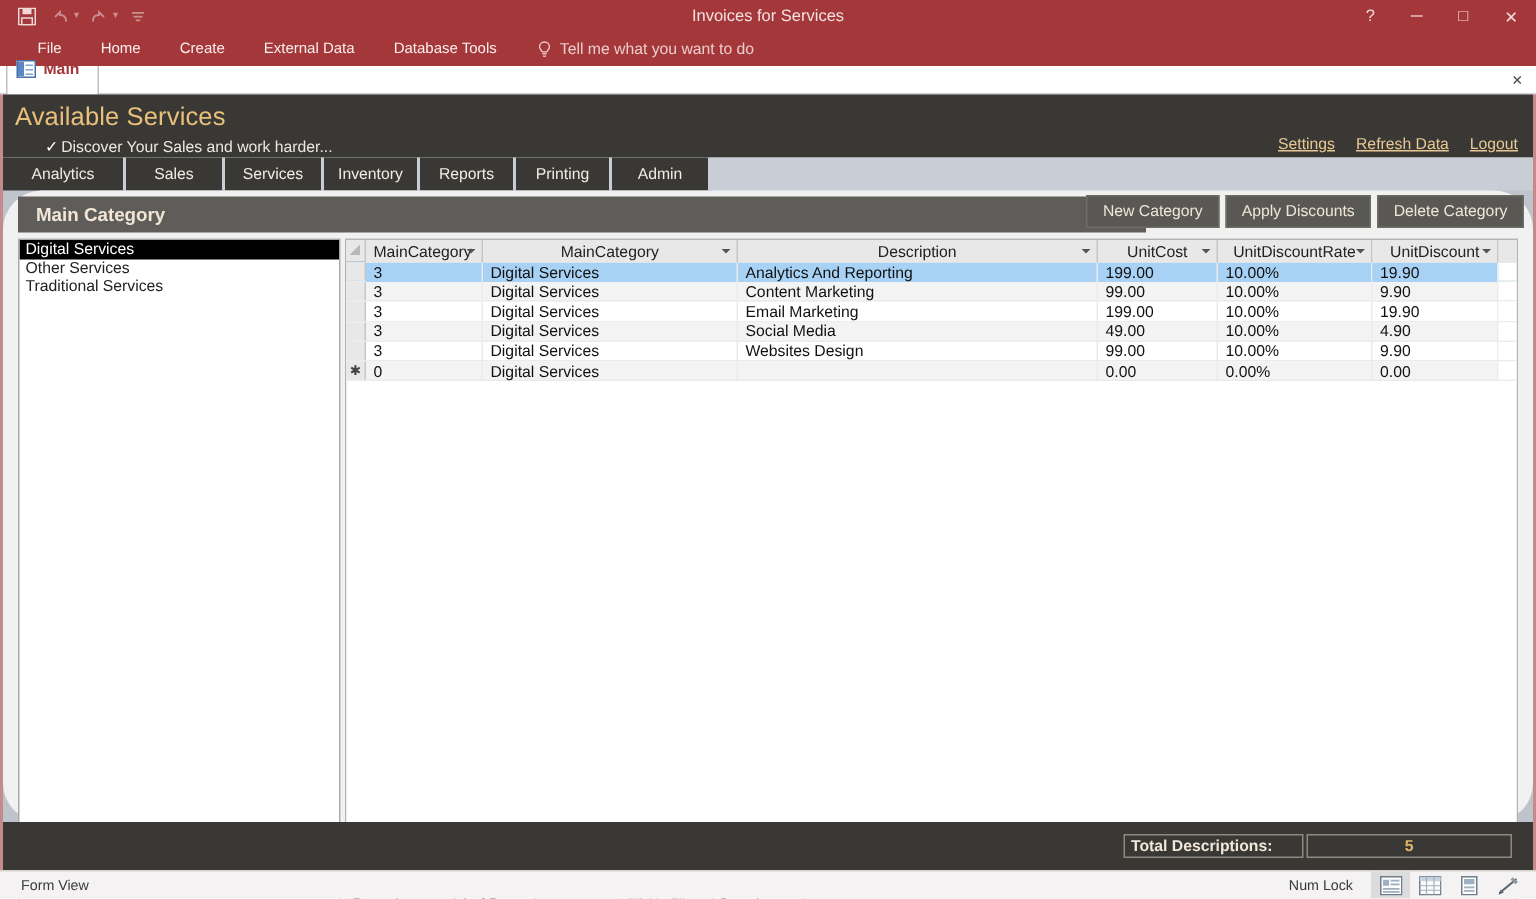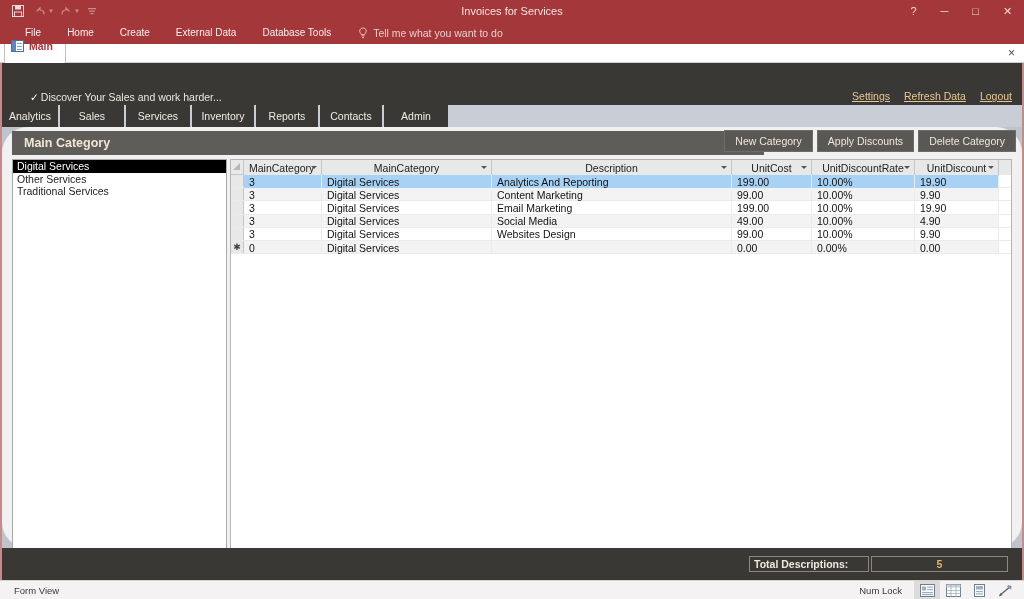--- a/index.html
+++ b/index.html
@@ -349,37 +349,38 @@
     <div class="doctab">
       <span class="tabicon"></span>
       <span class="doctab-label">Main</span>
     </div>
     <div class="docclose">×</div>
   </div>
 
   <div class="form-canvas">
 
     <div class="form-header">
+      <div class="hdr-title">Available Services</div>
       <div class="hdr-sub">
         <span class="hdr-check">✓</span><span>Discover Your Sales and work harder...</span>
       </div>
       <div class="hdr-links">
         <span class="hlink">Settings</span>
         <span class="hlink">Refresh Data</span>
         <span class="hlink">Logout</span>
       </div>
     </div>
 
     <div class="navtabs">
-      <div class="navtab" style="width:58px">Analytics</div>
+      <div class="navtab" style="width:82px">Analytics</div>
       <div class="navtab" style="width:66px">Sales</div>
       <div class="navtab" style="width:66px">Services</div>
       <div class="navtab" style="width:64px">Inventory</div>
       <div class="navtab" style="width:64px">Reports</div>
-      <div class="navtab" style="width:64px">Contacts</div>
+      <div class="navtab" style="width:64px">Printing</div>
       <div class="navtab" style="width:66px">Admin</div>
     </div>
 
     <div class="body-region">
 
       <div class="subtitle-bar">
         <span class="subtitle-txt">Main Category</span>
       </div>
 
       <div class="hdr-buttons">

